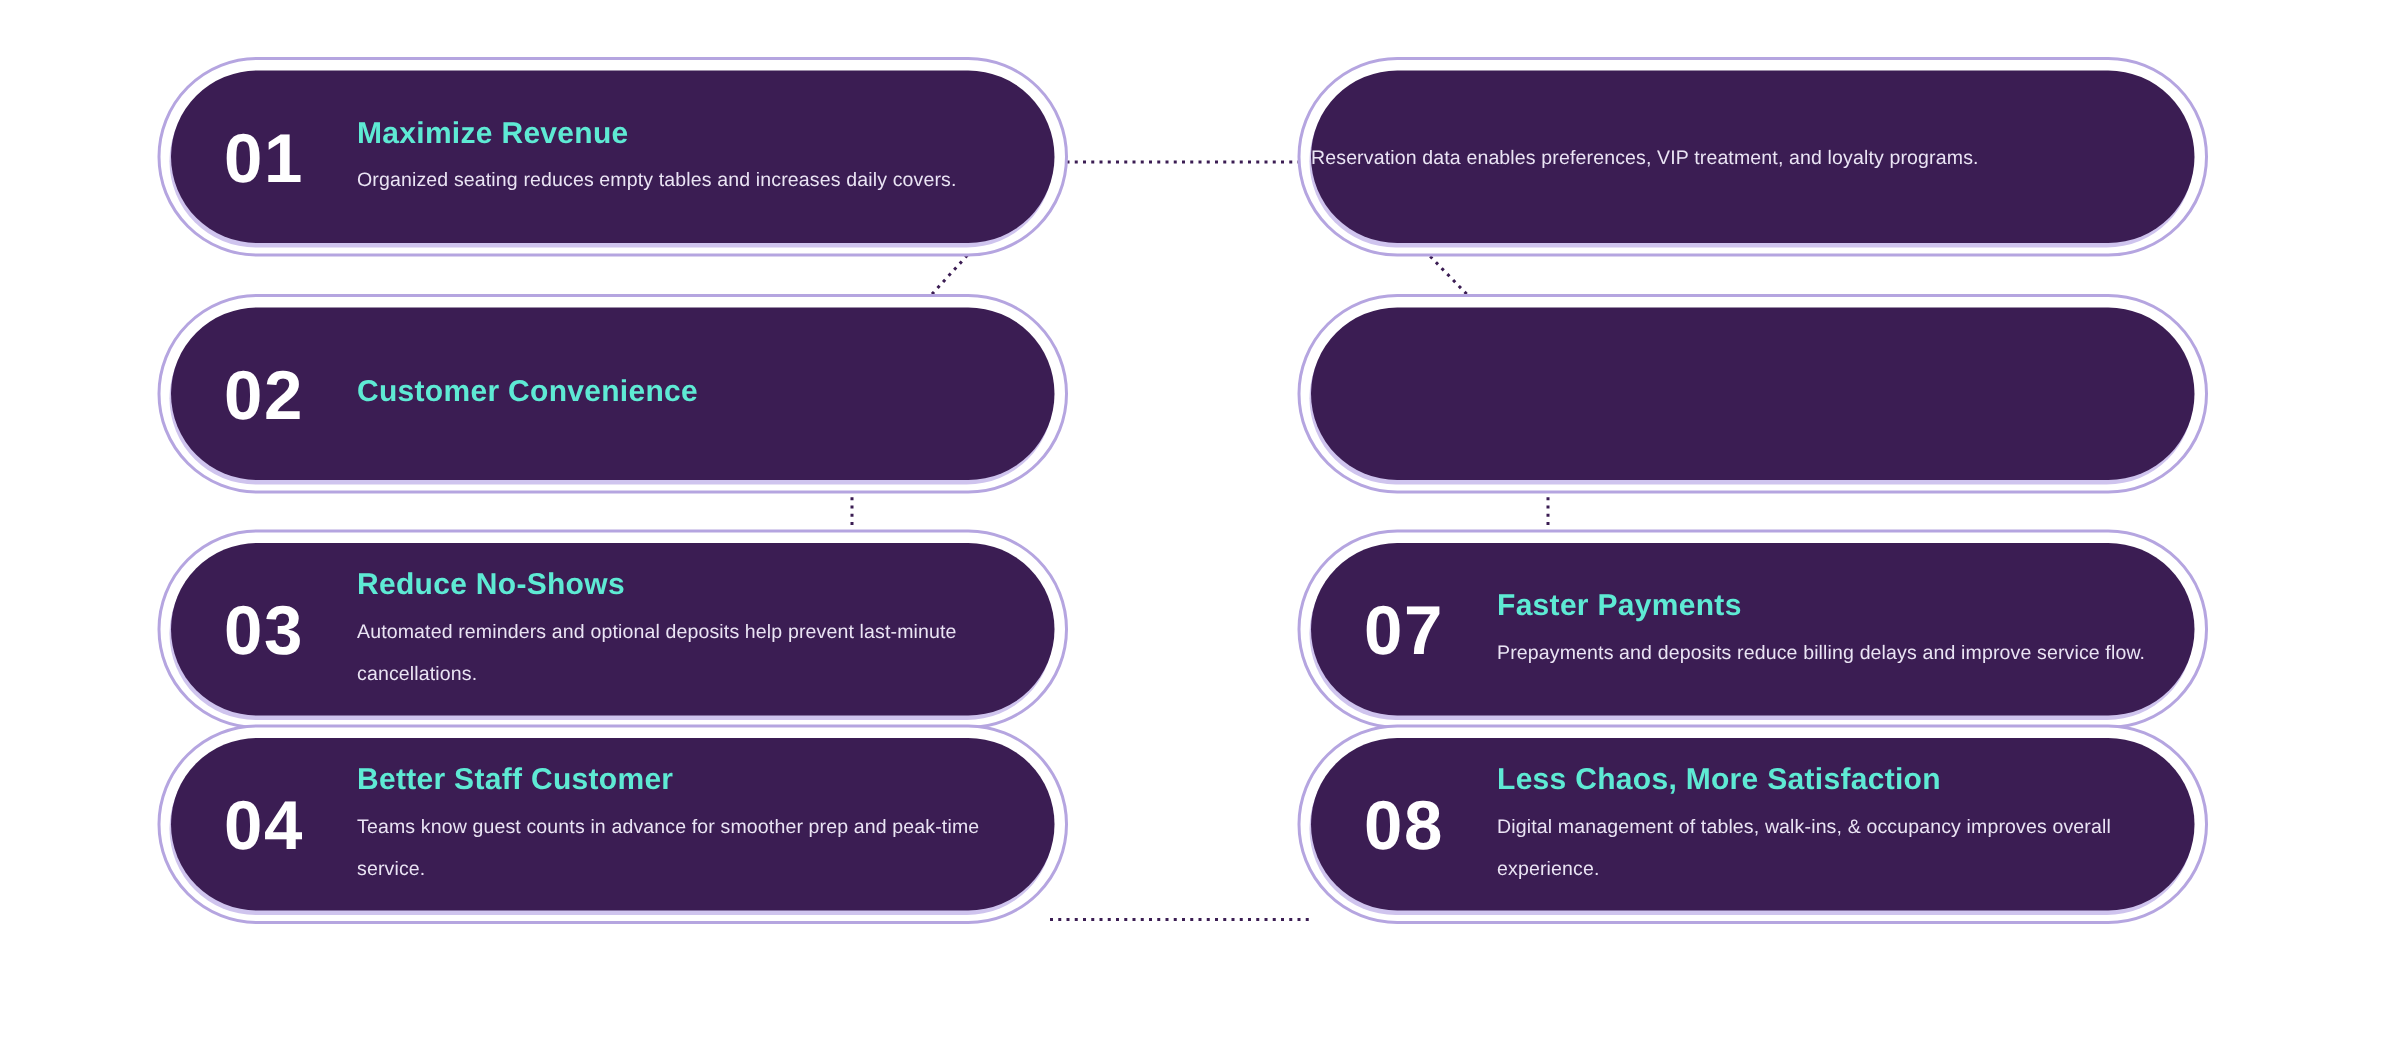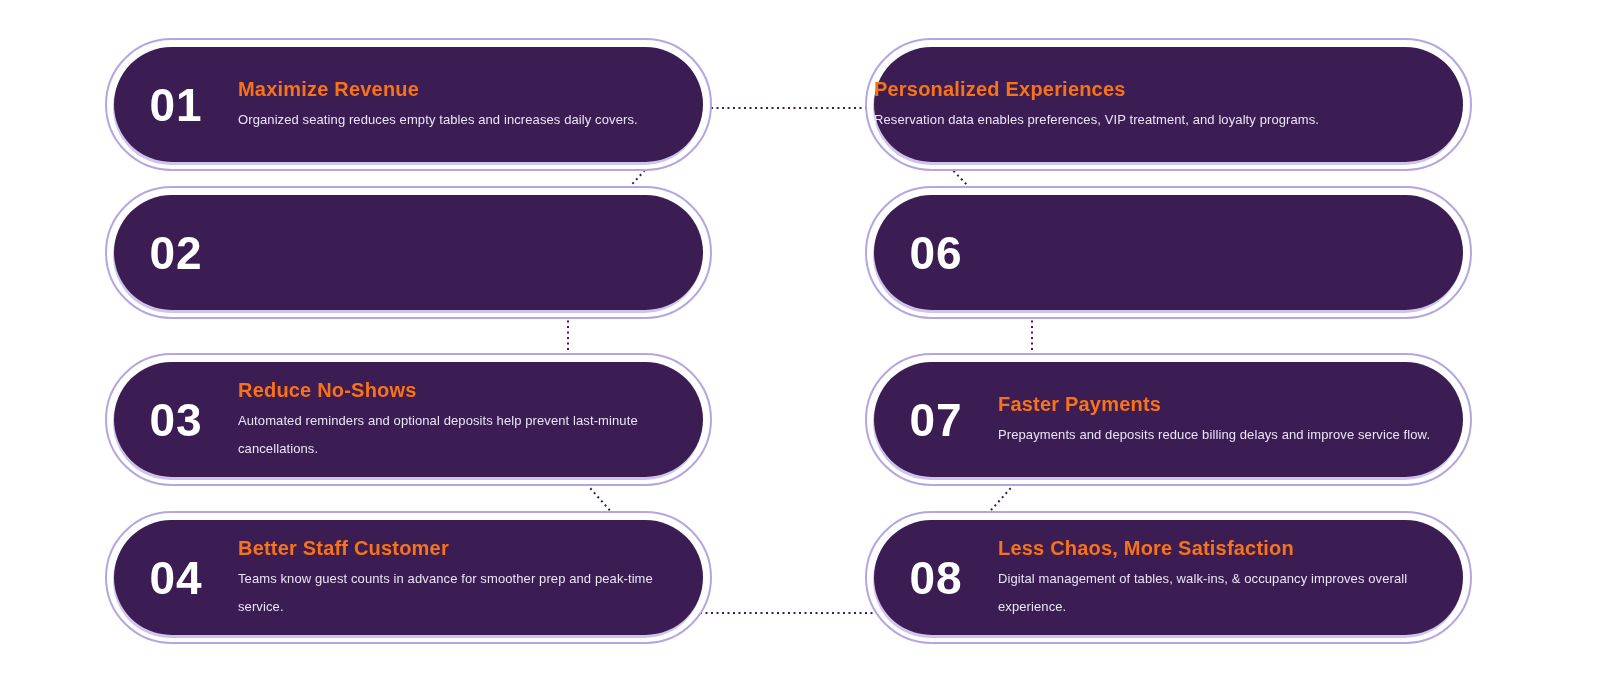--- a/index.html
+++ b/index.html
@@ -31,23 +31,23 @@
     box-sizing: border-box;
     border: 2px solid #b5a5e0;
     border-radius: 70px;
     background: #ffffff;
     padding: 7px;
     z-index: 1;
   }
   .col-left  { left: 105px; }
   .col-right { left: 865px; }
   .row-0 { top: 38px; }
-  .row-1 { top: 186px; }
+  .row-1 { top: 196px; }
   .row-2 { top: 353px; }
-  .row-3 { top: 511px; }
+  .row-3 { top: 483px; }
 
   .card-inner {
     height: 100%;
     border-radius: 60px;
     background: #3b1d53;
     box-shadow: -1px 3px 0 0 #cfc4ee;
     display: flex;
     align-items: center;
   }
   .card-number {
@@ -57,21 +57,21 @@
     font-size: 46px;
     font-weight: 800;
     letter-spacing: 1px;
     line-height: 1;
   }
   .card-text {
     flex: 1;
     padding-right: 12px;
   }
   .card-title {
-    color: #f97316;
+    color: #5eead4;
     font-size: 20px;
     font-weight: 700;
     letter-spacing: 0.2px;
     margin-bottom: 3px;
     line-height: 28px;
   }
   .card-desc {
     color: #eae4f4;
     font-size: 13px;
     font-weight: 400;
@@ -102,20 +102,21 @@
       <div class="card-title">Maximize Revenue</div>
       <div class="card-desc">Organized seating reduces empty tables and increases daily covers.</div>
     </div>
   </div>
 </div>
 
 <div class="card col-left row-1">
   <div class="card-inner">
     <div class="card-number">02</div>
     <div class="card-text">
+      <div class="card-title">Customer Convenience</div>
     </div>
   </div>
 </div>
 
 <div class="card col-left row-2">
   <div class="card-inner">
     <div class="card-number">03</div>
     <div class="card-text">
       <div class="card-title">Reduce No-Shows</div>
       <div class="card-desc">Automated reminders and optional deposits help prevent last-minute cancellations.</div>
@@ -129,29 +130,27 @@
     <div class="card-text">
       <div class="card-title">Better Staff Customer</div>
       <div class="card-desc">Teams know guest counts in advance for smoother prep and peak-time service.</div>
     </div>
   </div>
 </div>
 
 <div class="card col-right row-0">
   <div class="card-inner">
     <div class="card-text">
-      <div class="card-title">Personalized Experiences</div>
       <div class="card-desc">Reservation data enables preferences, VIP treatment, and loyalty programs.</div>
     </div>
   </div>
 </div>
 
 <div class="card col-right row-1">
   <div class="card-inner">
-    <div class="card-number">06</div>
   </div>
 </div>
 
 <div class="card col-right row-2">
   <div class="card-inner">
     <div class="card-number">07</div>
     <div class="card-text">
       <div class="card-title">Faster Payments</div>
       <div class="card-desc">Prepayments and deposits reduce billing delays and improve service flow.</div>
     </div>

